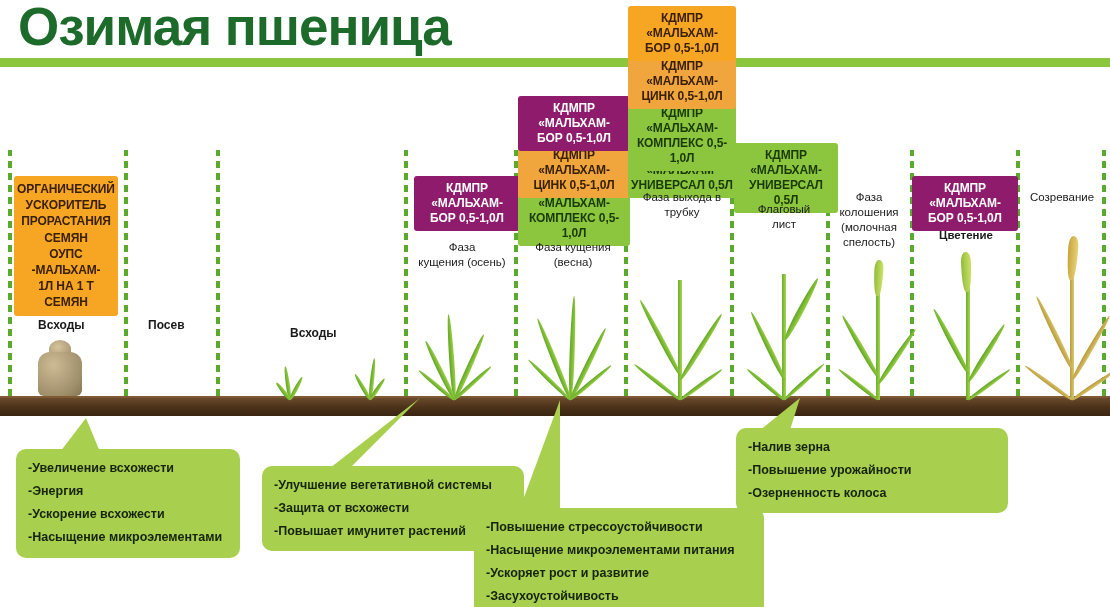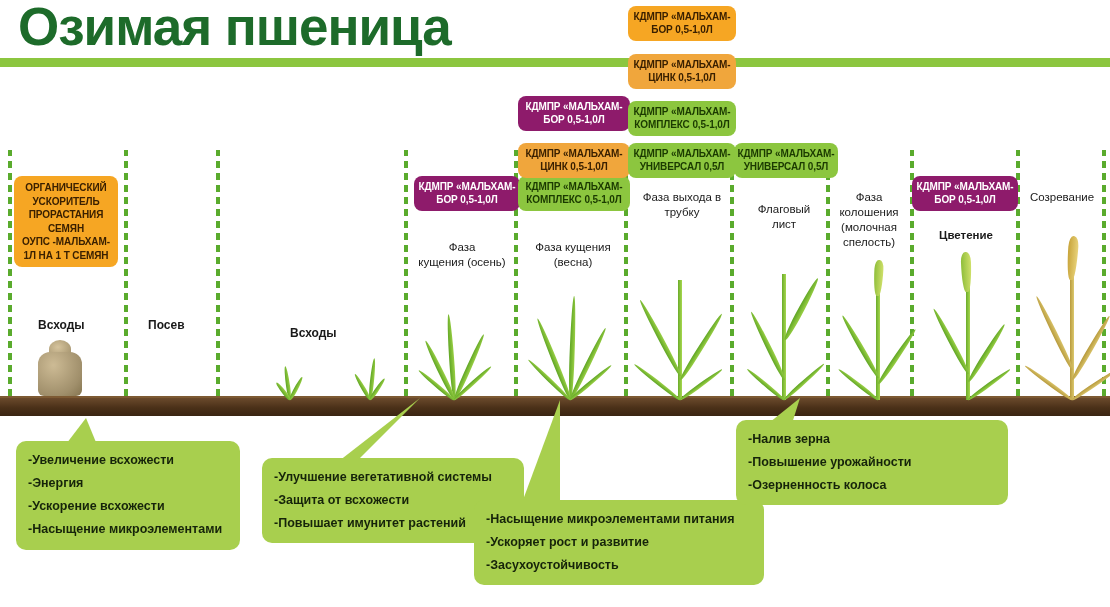--- a/index.html
+++ b/index.html
@@ -60,25 +60,25 @@
     left: 0; top: 396px;
     width: 1110px; height: 4px;
     background: #7d5a33;
   }
 
   
   .chip {
     position: absolute;
     text-align: center;
     color: #ffffff;
-    font-size: 10px;
+    font-size: 12px;
     font-weight: bold;
     line-height: 1.25;
     padding: 5px 3px 5px 3px;
-    border-radius: 8px;
+    border-radius: 3px;
     letter-spacing: -0.1px;
   }
   .chip.purple { background: #8e1b6b; }
   .chip.orange { background: #f0a63c; color: #3a2000; }
   .chip.green  { background: #8cc63f; color: #1b3a00; }
   .chip.orange2 { background: #f6a623; color: #3a2000; }
   .chip span { display: block; }
 
   
   .phase {
@@ -101,20 +101,21 @@
   
   .callout {
     position: absolute;
     background: #a8cf4e;
     border-radius: 10px;
     padding: 8px 12px;
     color: #16240a;
     font-size: 12.5px;
     line-height: 1.85;
     font-weight: bold;
+    margin-top: 8px;
   }
   .callout div { white-space: nowrap; }
 
   .leader { position: absolute; }
 
   
   .plant { position: absolute; bottom: 0; }
   .blade {
     position: absolute;
     background: linear-gradient(90deg, #5fa524, #9ad045);
@@ -347,20 +348,21 @@
   <div>-Насыщение  микроэлементами</div>
 </div>
 
 <div class="callout" style="left:262px; top:458px; width:262px;">
   <div>-Улучшение вегетативной системы</div>
   <div>-Защита от всхожести</div>
   <div>-Повышает имунитет растений</div>
 </div>
 
 <div class="callout" style="left:474px; top:500px; width:290px;">
+  <div>-Повышение стрессоустойчивости</div>
   <div>-Насыщение микроэлементами питания</div>
   <div>-Ускоряет рост и развитие</div>
   <div>-Засухоустойчивость</div>
 </div>
 
 <div class="callout" style="left:736px; top:420px; width:272px;">
   <div>-Налив зерна</div>
   <div>-Повышение урожайности</div>
   <div>-Озерненность колоса</div>
 </div>

